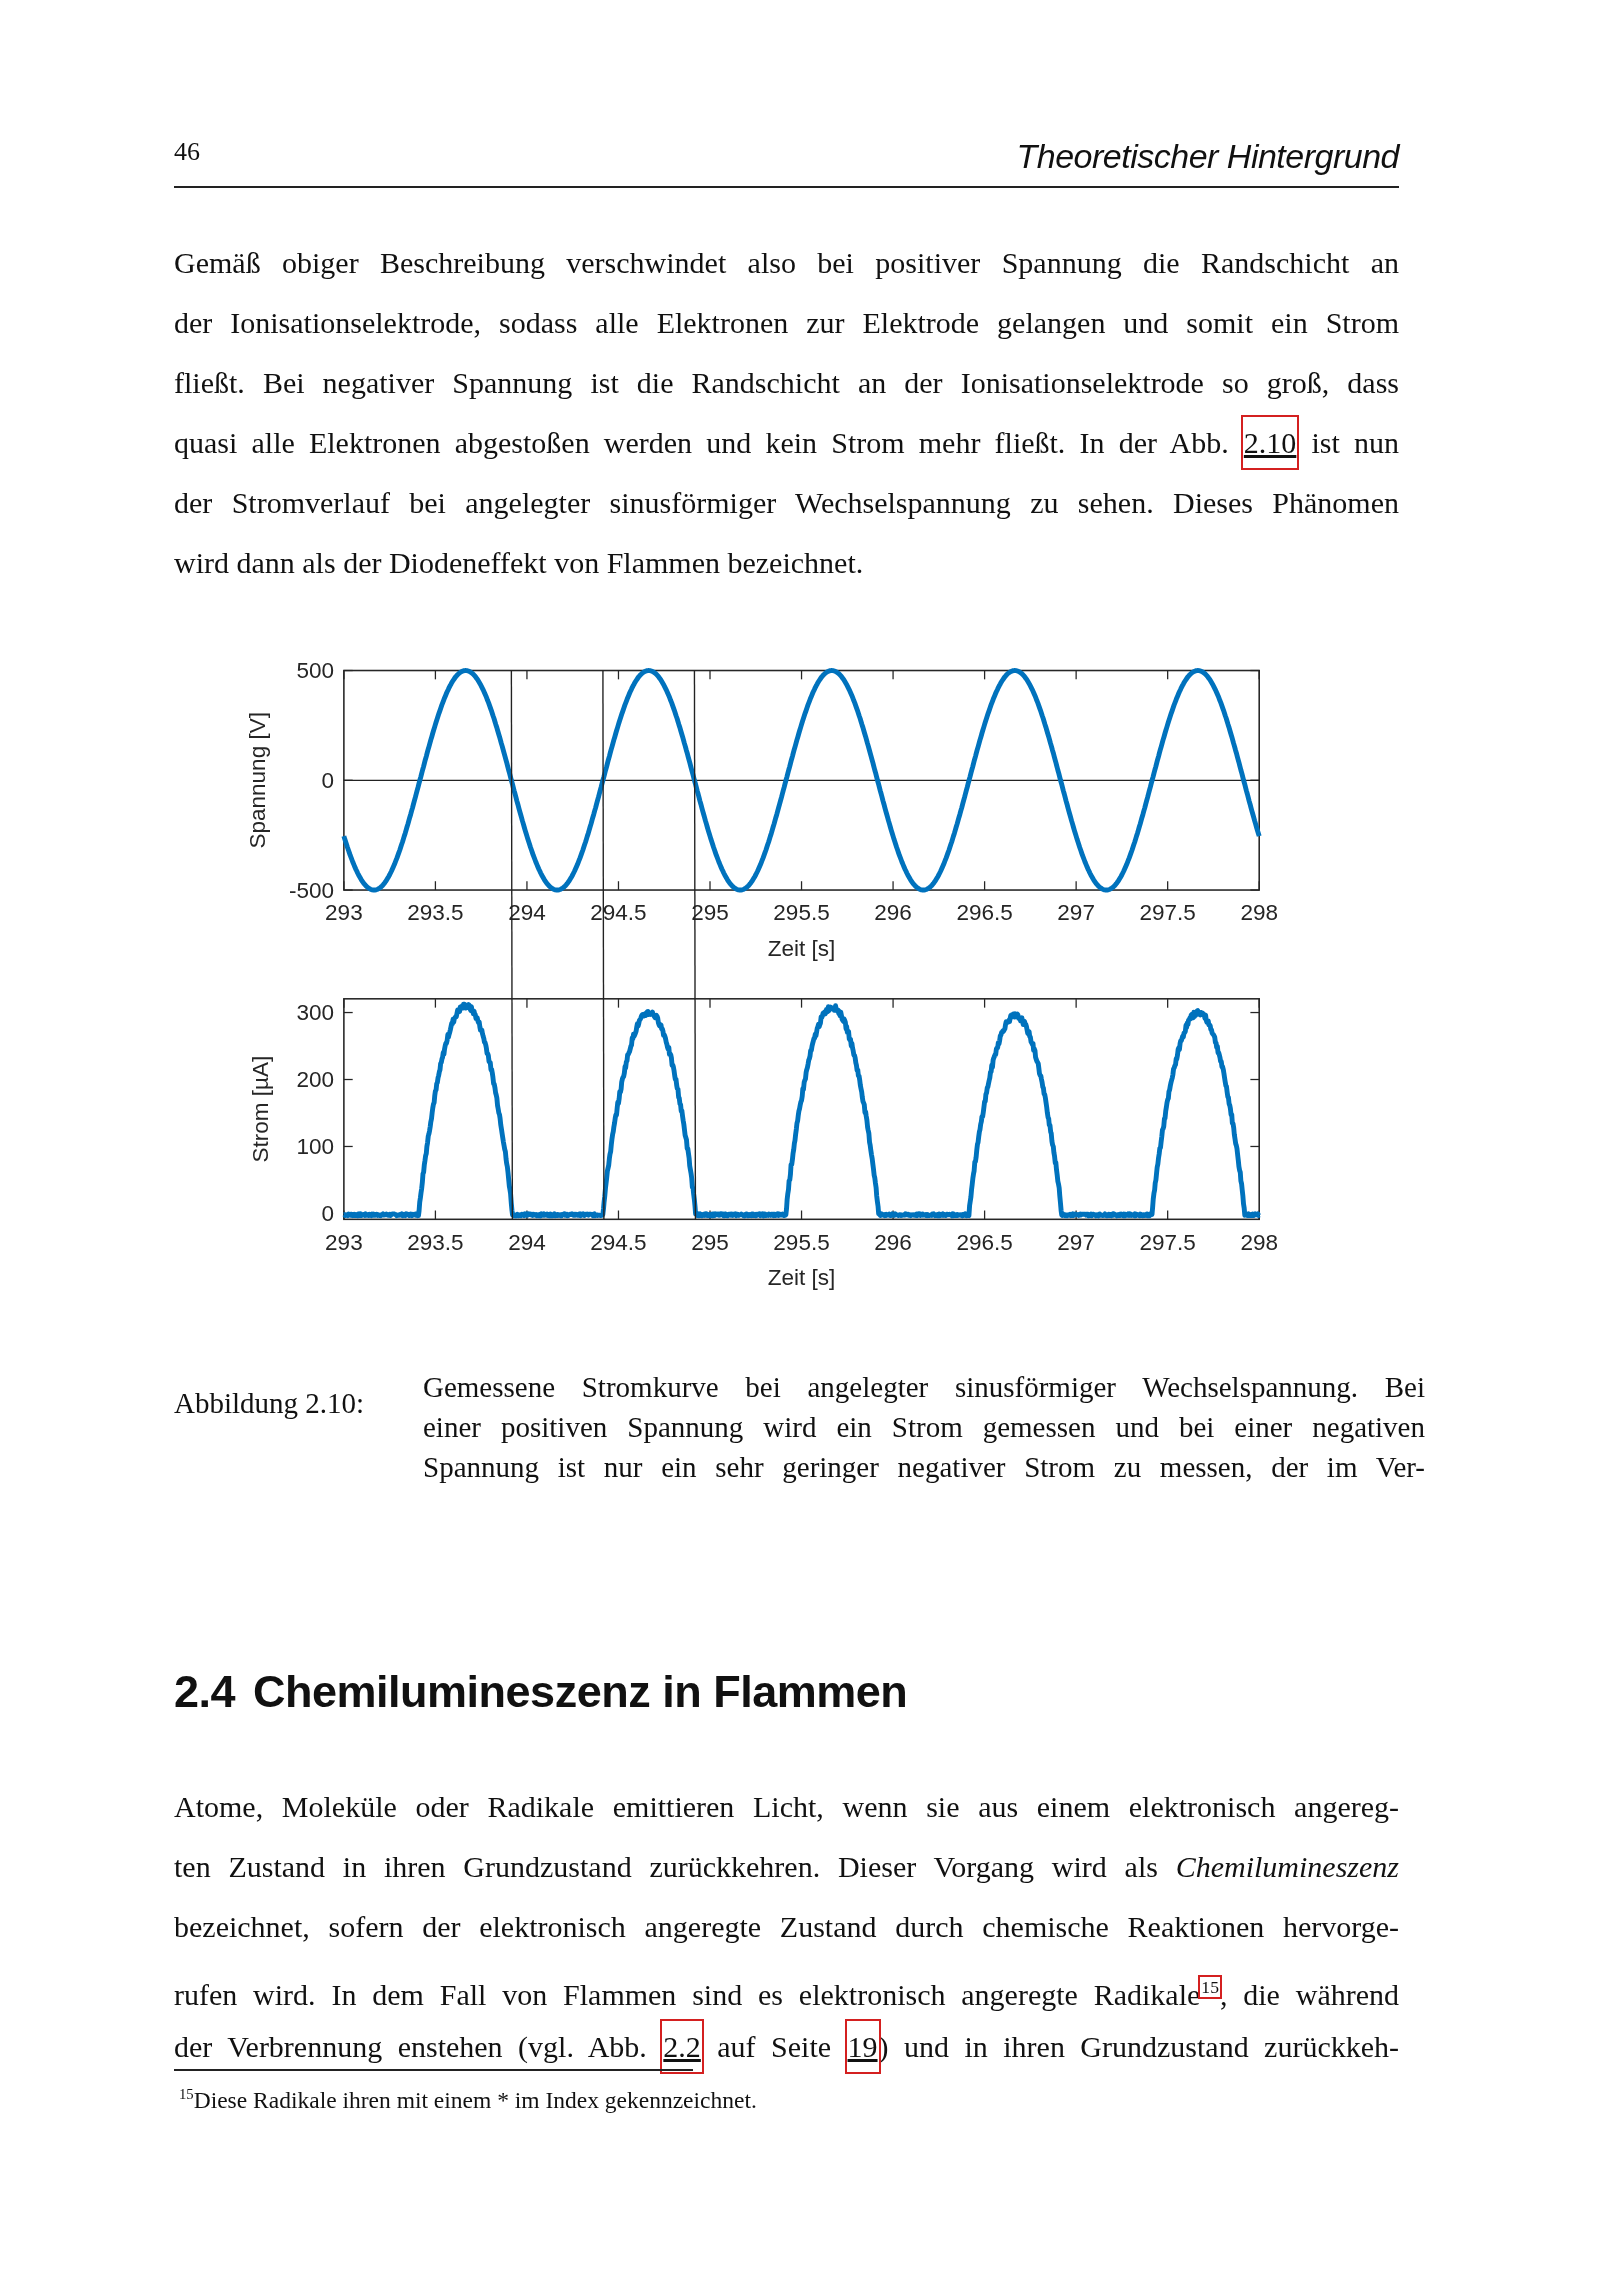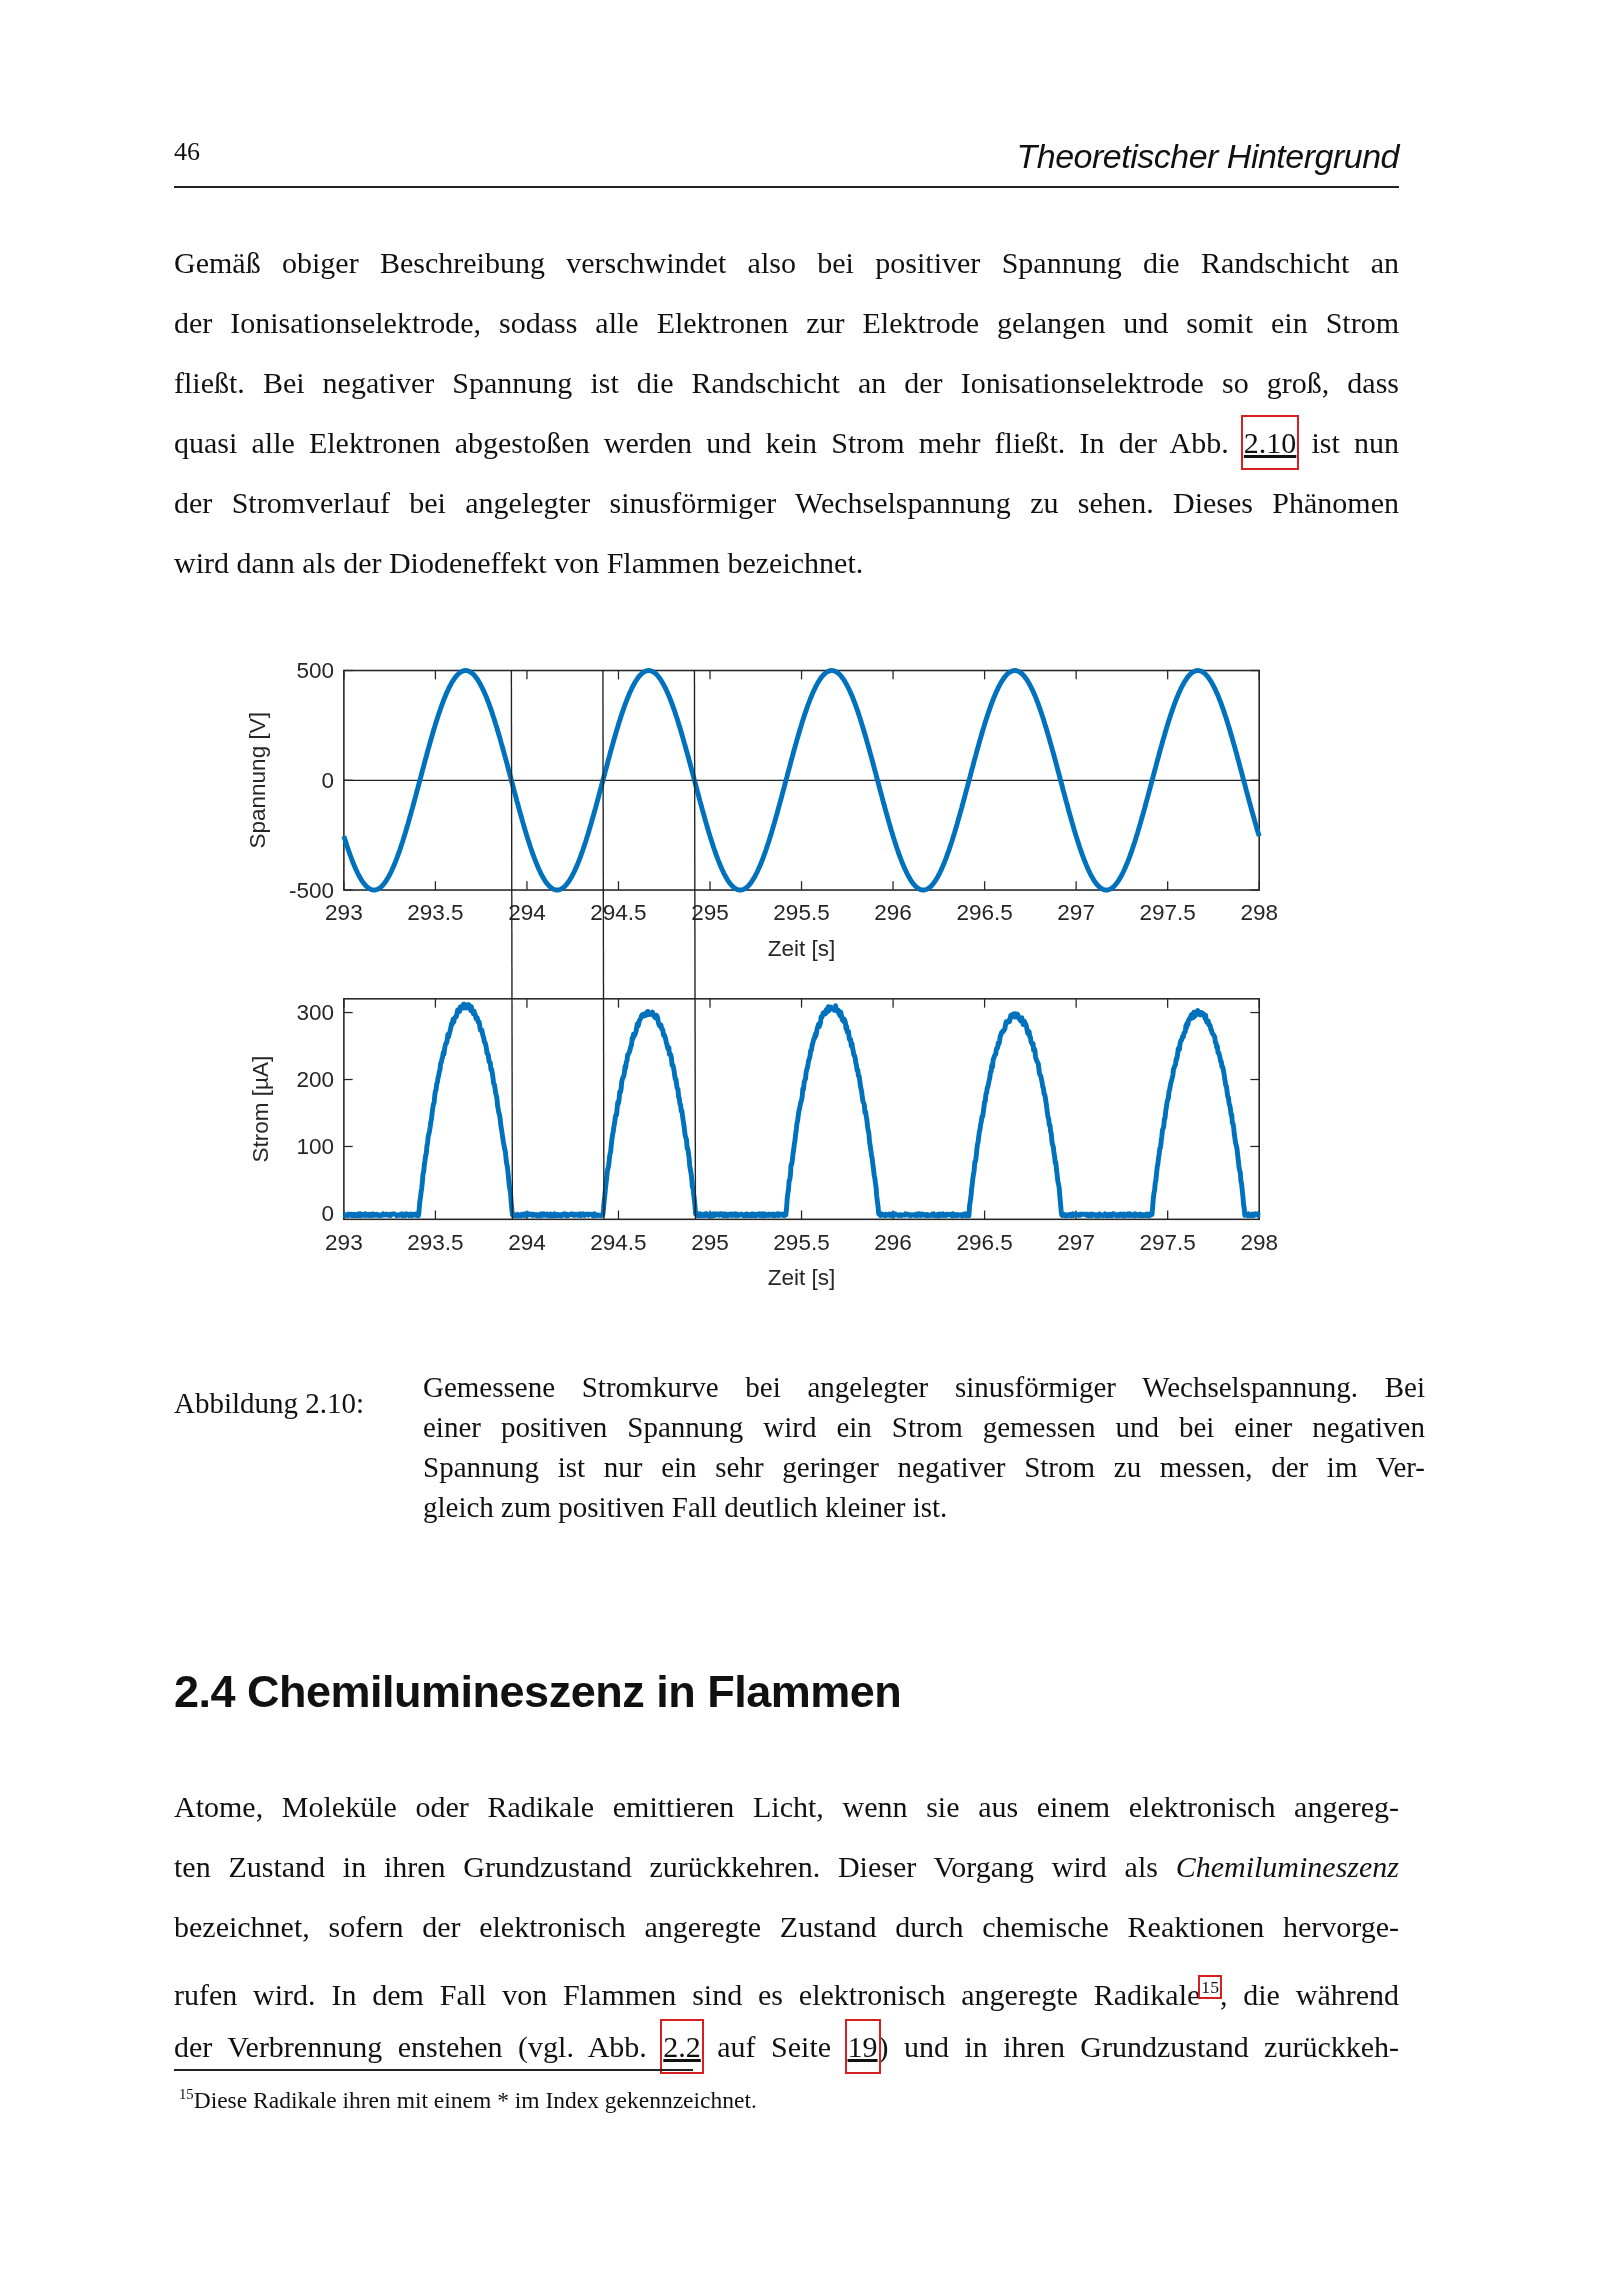--- a/index.html
+++ b/index.html
@@ -13,21 +13,21 @@
   .para .line { display:block; height:60px; white-space:nowrap; text-align-last:justify; text-align:justify; }
   .para .line.last { text-align-last:left; }
   .ref { outline:2.5px solid #d42020; outline-offset:0px; padding:9px 1px;text-decoration:underline; }
   .fig { left:225px; top:647px; width:1108px; height:686px; }
   .caption { left:174px; top:1367px; width:1225px; font-size:29px; line-height:40px; }
   .cap-label { position:absolute; left:0; top:16px; white-space:nowrap; }
   .cap-body { position:absolute; left:219px; top:0; width:1002px;margin-left:30px; }
   .cap-body .line { display:block; white-space:nowrap; text-align:justify; text-align-last:justify; }
   .cap-body .line.last { text-align-last:left; }
   .sec-head { left:174px; top:1666px; font-family:"Liberation Sans",sans-serif; font-weight:bold; font-size:45px; letter-spacing:-0.5px; }
-  .sec-head .num { margin-right:12px; }
+  .sec-head .num { margin-right:18px; }
   .fn-rule { left:174px; top:2069px; width:519px; height:1.5px; background:#222; }
   .fn { left:179px; top:2086px; font-size:23.5px; white-space:nowrap; }
   .fn sup { font-size:14.7px; vertical-align:8.8px; }
   .sup15 { font-size:17.6px; vertical-align:11.8px; outline:2.5px solid #d42020; padding:0 1px; }
   svg text { font-family:"Liberation Sans","DejaVu Sans",sans-serif; fill:#262626; }
 </style>
 </head>
 <body>
 
 <div class="abs hdr-num">46</div>
@@ -152,21 +152,20 @@
       </g>
   </svg>
 </div>
 
 <div class="abs caption">
   <span class="cap-label">Abbildung 2.10:</span>
   <div class="cap-body">
     <span class="line">Gemessene Stromkurve bei angelegter sinusförmiger Wechselspannung. Bei</span>
     <span class="line">einer positiven Spannung wird ein Strom gemessen und bei einer negativen</span>
     <span class="line">Spannung ist nur ein sehr geringer negativer Strom zu messen, der im Ver-</span>
-    <span class="line last">gleich zum positiven Fall deutlich kleiner ist.</span>
   </div>
 </div>
 
 <div class="abs sec-head">
   <span class="num">2.4</span><span>Chemilumineszenz in Flammen</span>
 </div>
 
 <div class="abs para" style="top:1777px;">
   <span class="line">Atome, Moleküle oder Radikale emittieren Licht, wenn sie aus einem elektronisch angereg-</span>
   <span class="line"><span>ten Zustand in ihren Grundzustand zurückkehren. Dieser Vorgang wird als</span> <em>Chemilumineszenz</em></span>

